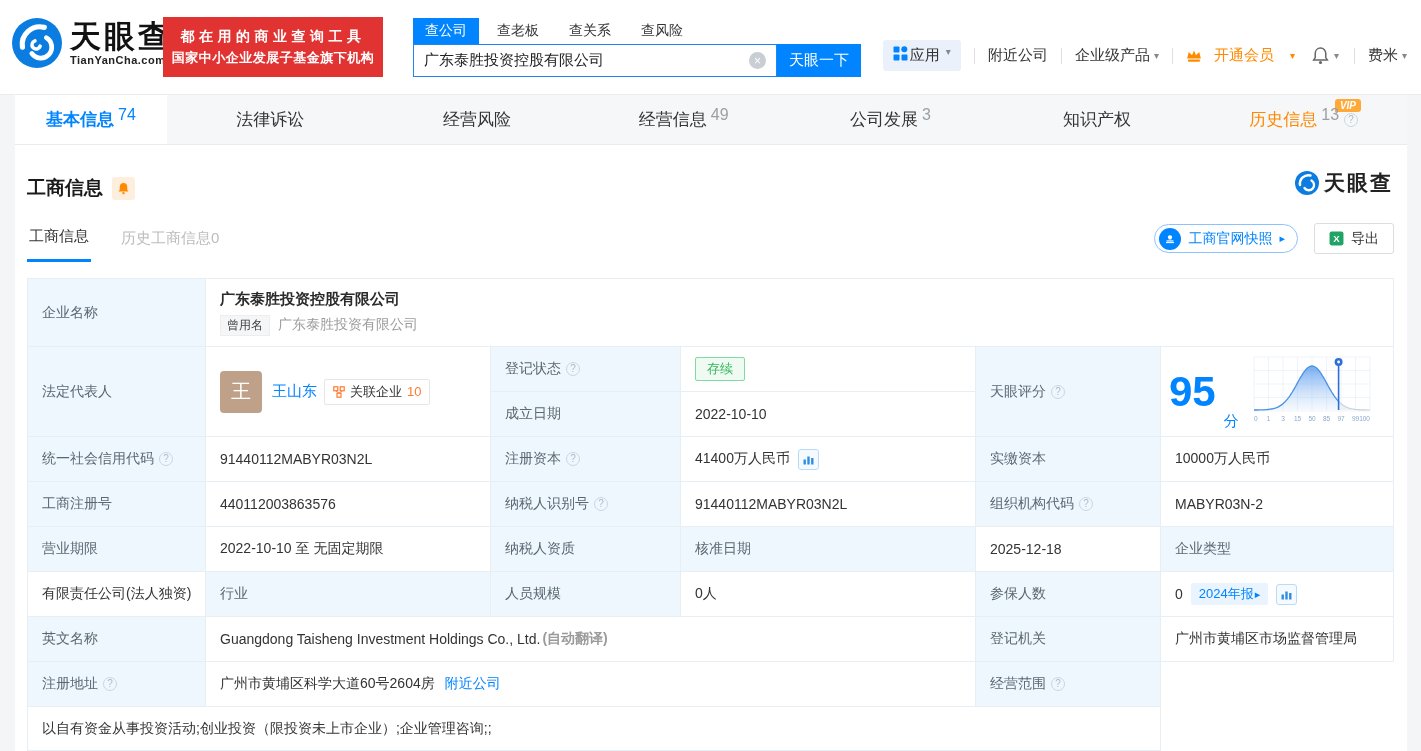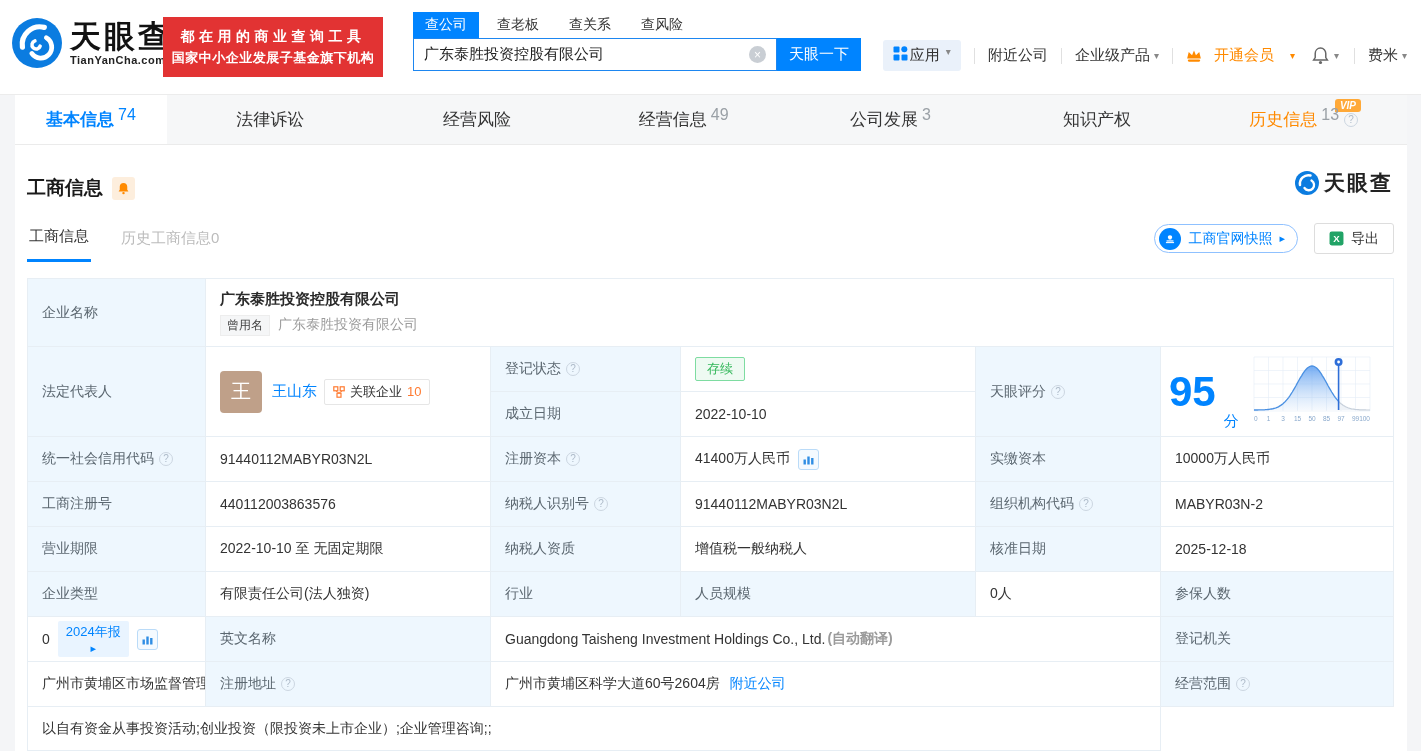--- a/index.html
+++ b/index.html
@@ -12,21 +12,21 @@
 
   
   .header{position:relative;height:95px;background:#fff;border-bottom:1px solid #ececec;}
   .logo{position:absolute;left:12px;top:18px;display:flex;align-items:center;gap:8px;}
   .logo-txt .brand{font-size:31px;font-weight:900;color:#121212;letter-spacing:3px;line-height:1;}
   .logo-txt .domain{font-size:11px;font-weight:700;color:#222;letter-spacing:.5px;margin-top:2px;}
   .slogan{position:absolute;left:163px;top:17px;width:220px;height:60px;background:var(--red);color:#fff;
     display:flex;flex-direction:column;align-items:center;justify-content:center;gap:3px;}
   .slogan .l1{font-size:14px;font-weight:700;letter-spacing:4.5px;}
   .slogan .l2{font-size:13px;font-weight:700;letter-spacing:.5px;}
-  .search-block{position:absolute;left:393px;top:12px;padding-left:20px;}
+  .search-block{position:absolute;left:393px;top:18px;padding-left:20px;}
   .search-tabs{display:flex;font-size:14px;color:#333;}
   .stab{padding:4px 12px;margin-right:6px;}
   .stab.active{background:var(--blue);color:#fff;}
   .search-row{display:flex;position:relative;}
   .search-row input{width:364px;height:33px;border:1px solid #1d86f0;padding:0 34px 0 10px;font-size:15px;color:#222;outline:none;}
   .clear-ico{position:absolute;left:336px;top:8px;width:17px;height:17px;border-radius:50%;background:#c9ced4;color:#fff;
     font-size:12px;display:flex;align-items:center;justify-content:center;line-height:1;}
   .go-btn{width:84px;height:33px;background:var(--blue);color:#fff;border:none;font-size:15px;}
   .nav{position:absolute;right:14px;top:40px;display:flex;align-items:center;font-size:15px;color:#333;}
   .app-box{background:#eaf1fa;border-radius:3px;padding:6px 10px;display:flex;align-items:flex-start;gap:2px;}
@@ -83,21 +83,21 @@
   .cname{font-size:15px;font-weight:600;color:#2b2b2b;}
   .former{display:flex;align-items:center;gap:8px;}
   .former-badge{background:#f5f6f7;border:1px solid #ededed;color:#404040;font-size:12px;padding:1px 6px;}
   .former-name{color:#9b9b9b;font-size:14px;}
   .avatar{width:42px;height:42px;border-radius:4px;background:#bfa089;color:#fff;font-size:20px;display:flex;align-items:center;justify-content:center;flex:none;}
   .rep-name{color:var(--blue);font-size:15px;margin:0 7px 0 10px;}
   .rel-badge{display:flex;align-items:center;gap:5px;border:1px solid #e6e6e6;border-radius:2px;padding:3px 8px;font-size:13px;color:#333;background:#fff;}
   .rel-cnt{color:#ff7a30;}
   .status-badge{color:#36b85c;background:#eefaf2;border:1px solid #7edca1;border-radius:2px;padding:2px 11px;font-size:13px;}
   .chip-ico{width:21px;height:21px;border:1px solid #badbf8;border-radius:3px;background:#f4faff;display:flex;align-items:center;justify-content:center;margin-left:8px;flex:none;}
-  .report-chip{background:#e9f4ff;color:var(--blue);font-size:13px;padding:2px 8px;border-radius:2px;margin-left:8px;display:flex;align-items:center;gap:1px;flex-direction:column;}
+  .report-chip{background:#e9f4ff;color:var(--blue);font-size:13px;padding:2px 8px;border-radius:2px;margin-left:8px;display:flex;align-items:center;gap:1px;}
   .link{color:var(--blue);margin-left:10px;}
   .note{color:#9b9b9b;margin-left:2px;font-weight:bold;}
   .score-cell{gap:8px;padding:0 8px;}
   .score-num{font-size:42px;font-weight:700;color:var(--blue);line-height:1;}
   .score-unit{font-size:15px;color:var(--blue);align-self:flex-end;margin-bottom:5px;}
   .score-chart{flex:none;margin-left:4px;}
 </style>
 </head>
 <body>
 
@@ -365,21 +365,20 @@
       <div class="cell">91440112MABYR03N2L</div>
       <div class="cell lbl">
         <span>组织机构代码</span>
           <span class="q">?</span>
       </div>
       <div class="cell">MABYR03N-2</div>
 
       <div class="cell lbl">营业期限</div>
       <div class="cell">2022-10-10 至 无固定期限</div>
       <div class="cell lbl">纳税人资质</div>
-      <div class="cell">增值税一般纳税人</div>
       <div class="cell lbl">核准日期</div>
       <div class="cell">2025-12-18</div>
 
       <div class="cell lbl">企业类型</div>
       <div class="cell">有限责任公司(法人独资)</div>
       <div class="cell lbl">行业</div>
       <div class="cell lbl">人员规模</div>
       <div class="cell">0人</div>
 
       <div class="cell lbl">参保人数</div>

